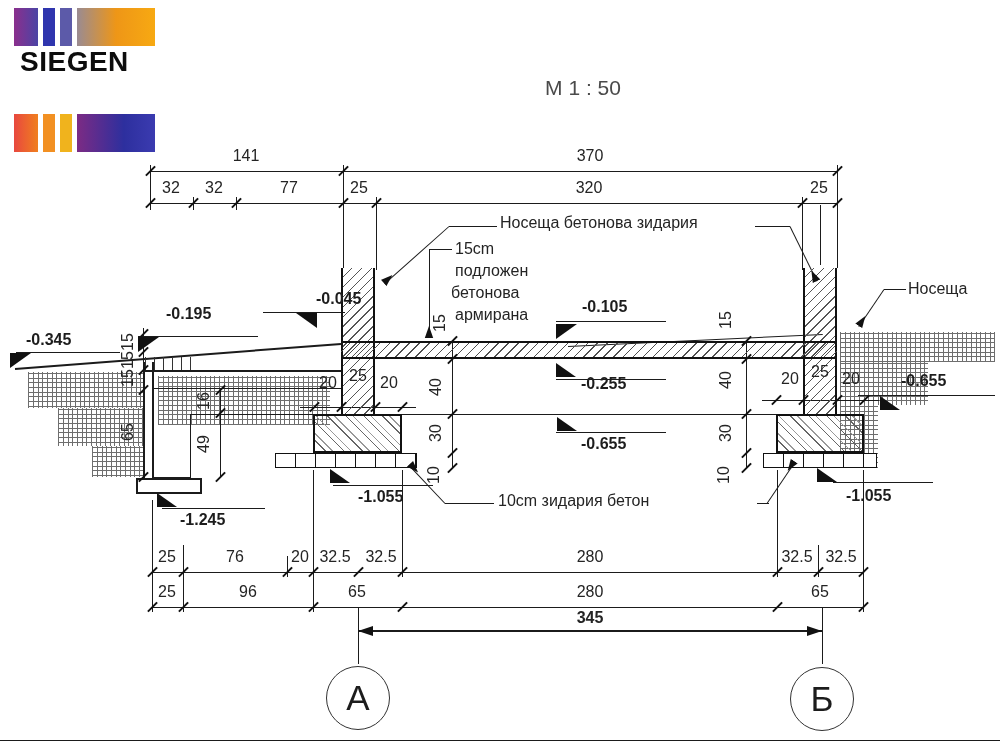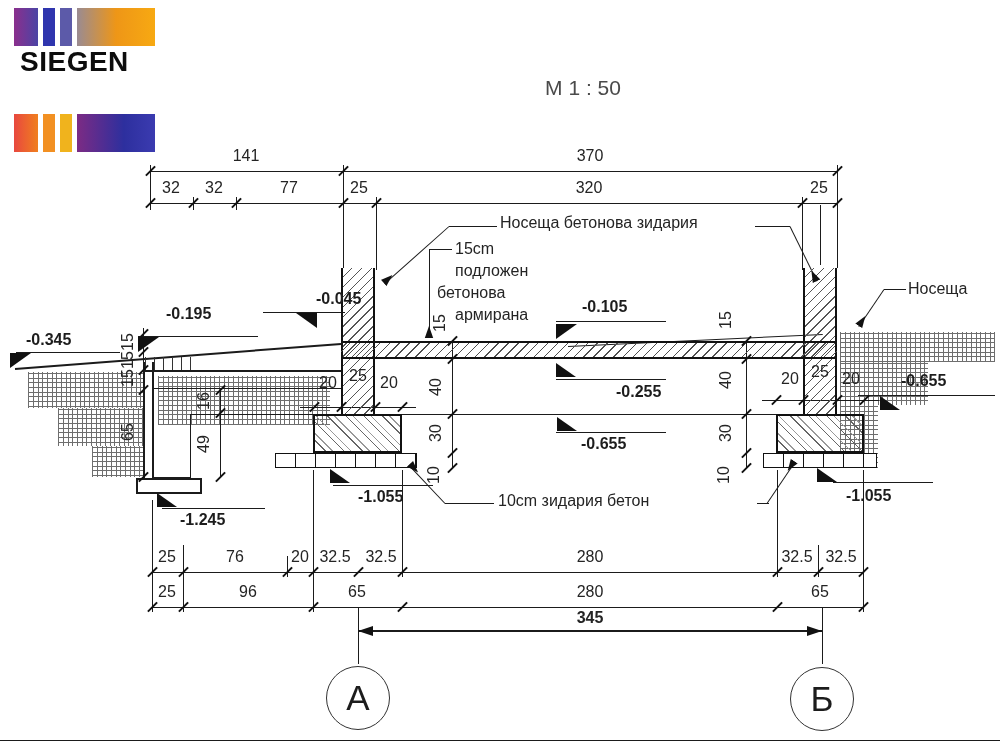--- a/index.html
+++ b/index.html
@@ -249,41 +249,41 @@
   <div class="dim" style="left:328px;top:374px;">20</div>
   <div class="dim" style="left:358px;top:367px;">25</div>
   <div class="dim" style="left:389px;top:374px;">20</div>
   <div class="dim" style="left:790px;top:370px;">20</div>
   <div class="dim" style="left:820px;top:363px;">25</div>
   <div class="dim" style="left:851px;top:370px;">20</div>
 
   <div class="note" style="left:500px;top:214px;">Носеща бетонова зидария</div>
   <div class="note" style="left:455px;top:240px;">15cm</div>
   <div class="note" style="left:455px;top:262px;">подложен</div>
-  <div class="note" style="left:437px;top:284px;">бетонова</div>
+  <div class="note" style="left:451px;top:284px;">бетонова</div>
   <div class="note" style="left:455px;top:306px;">армирана</div>
   <div class="note" style="left:908px;top:280px;">Носеща</div>
   <div class="note" style="left:498px;top:492px;">10cm зидария бетон</div>
 
   <div class="ah" style="left:382px;top:274px;transform:rotate(138deg);"></div>
   <div class="ah" style="left:808px;top:271px;transform:rotate(64deg);"></div>
   <div class="ah" style="left:423px;top:327px;transform:rotate(90deg);"></div>
   <div class="ah" style="left:856px;top:316px;transform:rotate(124deg);"></div>
   <div class="ah" style="left:408px;top:463px;transform:rotate(-133deg);"></div>
   <div class="ah" style="left:785px;top:461px;transform:rotate(-56deg);"></div>
 
   <div class="elev" style="left:26px;top:331px;">-0.345</div>
   <div class="tri dl" style="left:10px;top:353px;"></div>
   <div class="elev" style="left:166px;top:305px;">-0.195</div>
   <div class="tri dl" style="left:138px;top:337px;"></div>
   <div class="elev" style="left:268px;top:290px;margin-left:48px;">-0.045</div>
   <div class="tri dr" style="left:296px;top:313px;"></div>
   <div class="elev" style="left:582px;top:298px;">-0.105</div>
   <div class="tri dl" style="left:556px;top:324px;"></div>
-  <div class="elev" style="left:581px;top:383px;margin-left:35px;">-0.255</div>
+  <div class="elev" style="left:581px;top:375px;">-0.255</div>
   <div class="tri ul" style="left:556px;top:363px;"></div>
   <div class="elev" style="left:581px;top:435px;">-0.655</div>
   <div class="tri ul" style="left:557px;top:417px;"></div>
   <div class="elev" style="left:901px;top:372px;">-0.655</div>
   <div class="tri ul" style="left:880px;top:396px;"></div>
   <div class="elev" style="left:358px;top:488px;">-1.055</div>
   <div class="tri ul" style="left:330px;top:469px;"></div>
   <div class="elev" style="left:846px;top:487px;">-1.055</div>
   <div class="tri ul" style="left:817px;top:468px;"></div>
   <div class="elev" style="left:180px;top:511px;">-1.245</div>

